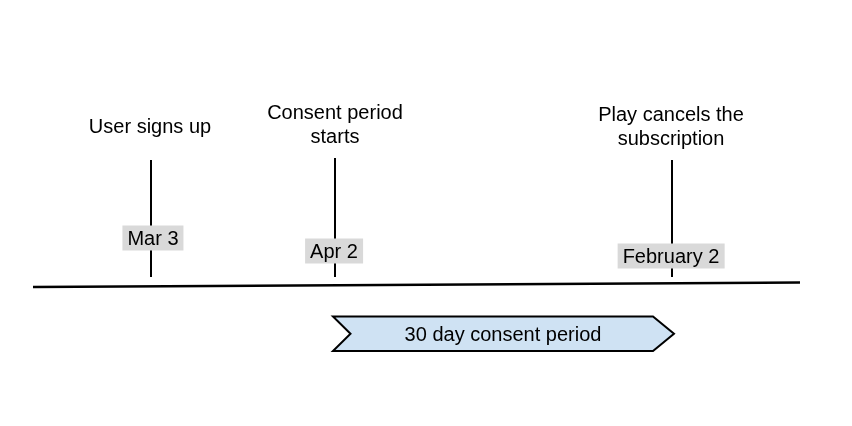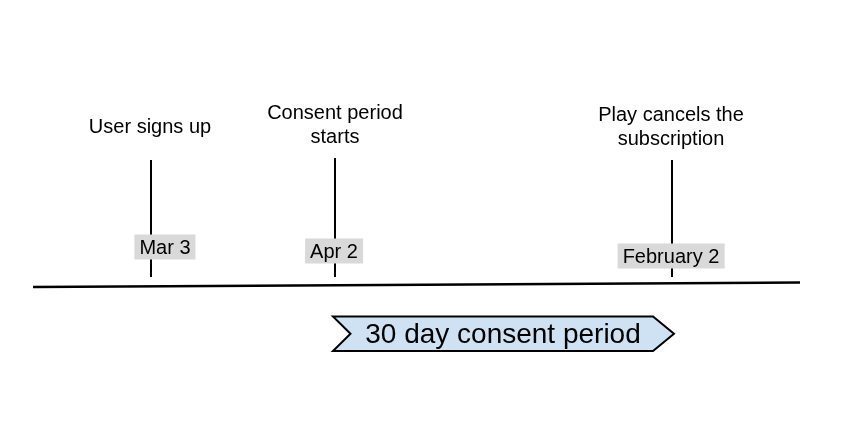--- a/index.html
+++ b/index.html
@@ -36,29 +36,29 @@
   .event-title.e2 { left: 671px; top: 102px; }
   .date-label {
     position: absolute;
     transform: translate(-50%, -50%);
     background: #d9d9d9;
     font-size: 20px;
     line-height: 25px;
     padding: 0 5px;
     white-space: nowrap;
   }
-  .date-label.d0 { left: 153px; top: 247px; margin-left: 12px; }
+  .date-label.d0 { left: 153px; top: 238px; }
   .date-label.d1 { left: 334px; top: 251px; text-align: right; }
   .date-label.d2 { left: 671px; top: 256px; }
   .banner-label {
     position: absolute;
     left: 503px;
     top: 334px;
     transform: translate(-50%, -50%);
-    font-size: 28px;
+    font-size: 20px;
     white-space: nowrap;
   }
 </style>
 </head>
 <body>
 
 <div class="canvas">
 
   <svg class="diagram-svg" viewBox="0 0 852 426" xmlns="http://www.w3.org/2000/svg">
 

